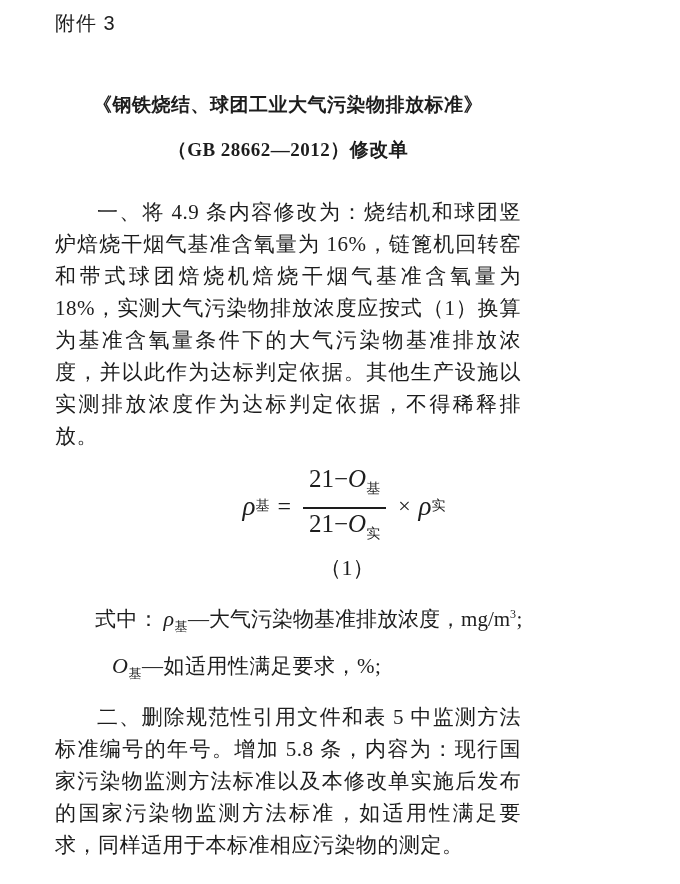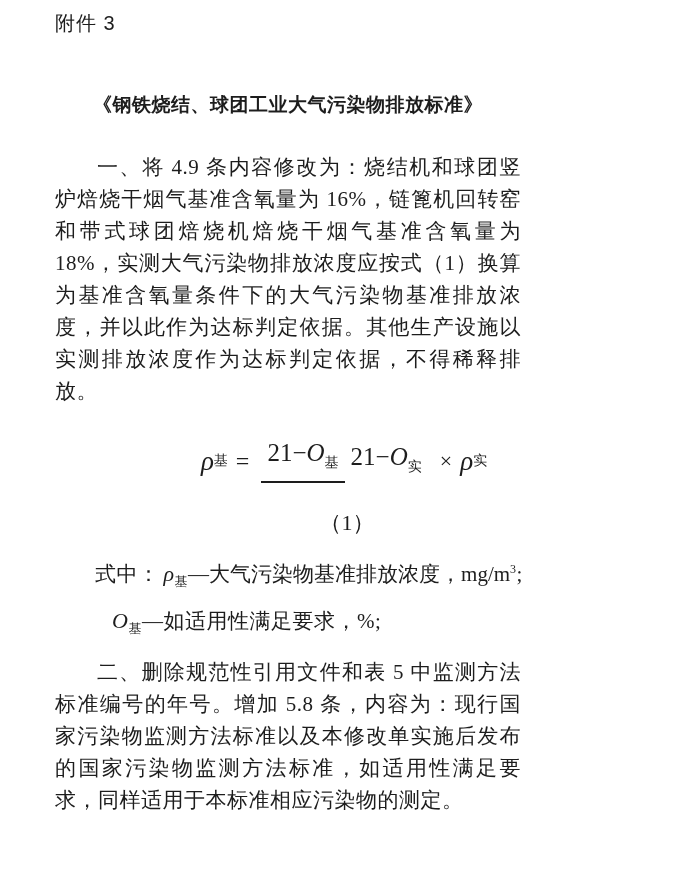--- a/index.html
+++ b/index.html
@@ -62,21 +62,21 @@
     font-size: 14px;
     vertical-align: -6px;
     font-style: normal;
   }
   .f-eq {
     font-size: 24px;
     margin: 0 8px;
   }
   .frac {
     display: inline-flex;
-    flex-direction: row;
+    flex-direction: column;
     align-items: center;
     margin: 0 4px;
   }
   .frac-num, .frac-den {
     font-size: 25px;
     line-height: 28px;
     padding: 0 6px;
     white-space: nowrap;
   }
   .frac-num {
@@ -127,20 +127,21 @@
 </style>
 </head>
 <body>
 
 <div class="page">
 
   <div class="attachment-label">附件 3</div>
 
   <div class="doc-title">
     <div>《钢铁烧结、球团工业大气污染物排放标准》</div>
+    <div>（GB 28662—2012）修改单</div>
   </div>
 
   <p class="body-para para-1">一、将 4.9 条内容修改为：烧结机和球团竖炉焙烧干烟气基准含氧量为 16%，链篦机回转窑和带式球团焙烧机焙烧干烟气基准含氧量为 18%，实测大气污染物排放浓度应按式（1）换算为基准含氧量条件下的大气污染物基准排放浓度，并以此作为达标判定依据。其他生产设施以实测排放浓度作为达标判定依据，不得稀释排放。</p>
 
   <div class="formula-block">
     <span class="f-sym">ρ</span>
       <span class="f-sub">基</span>
     <span class="f-eq">=</span>
     <span class="frac">
       <span class="frac-num"><span>21−</span><span class="f-var">O</span><span class="f-sub">基</span></span>

